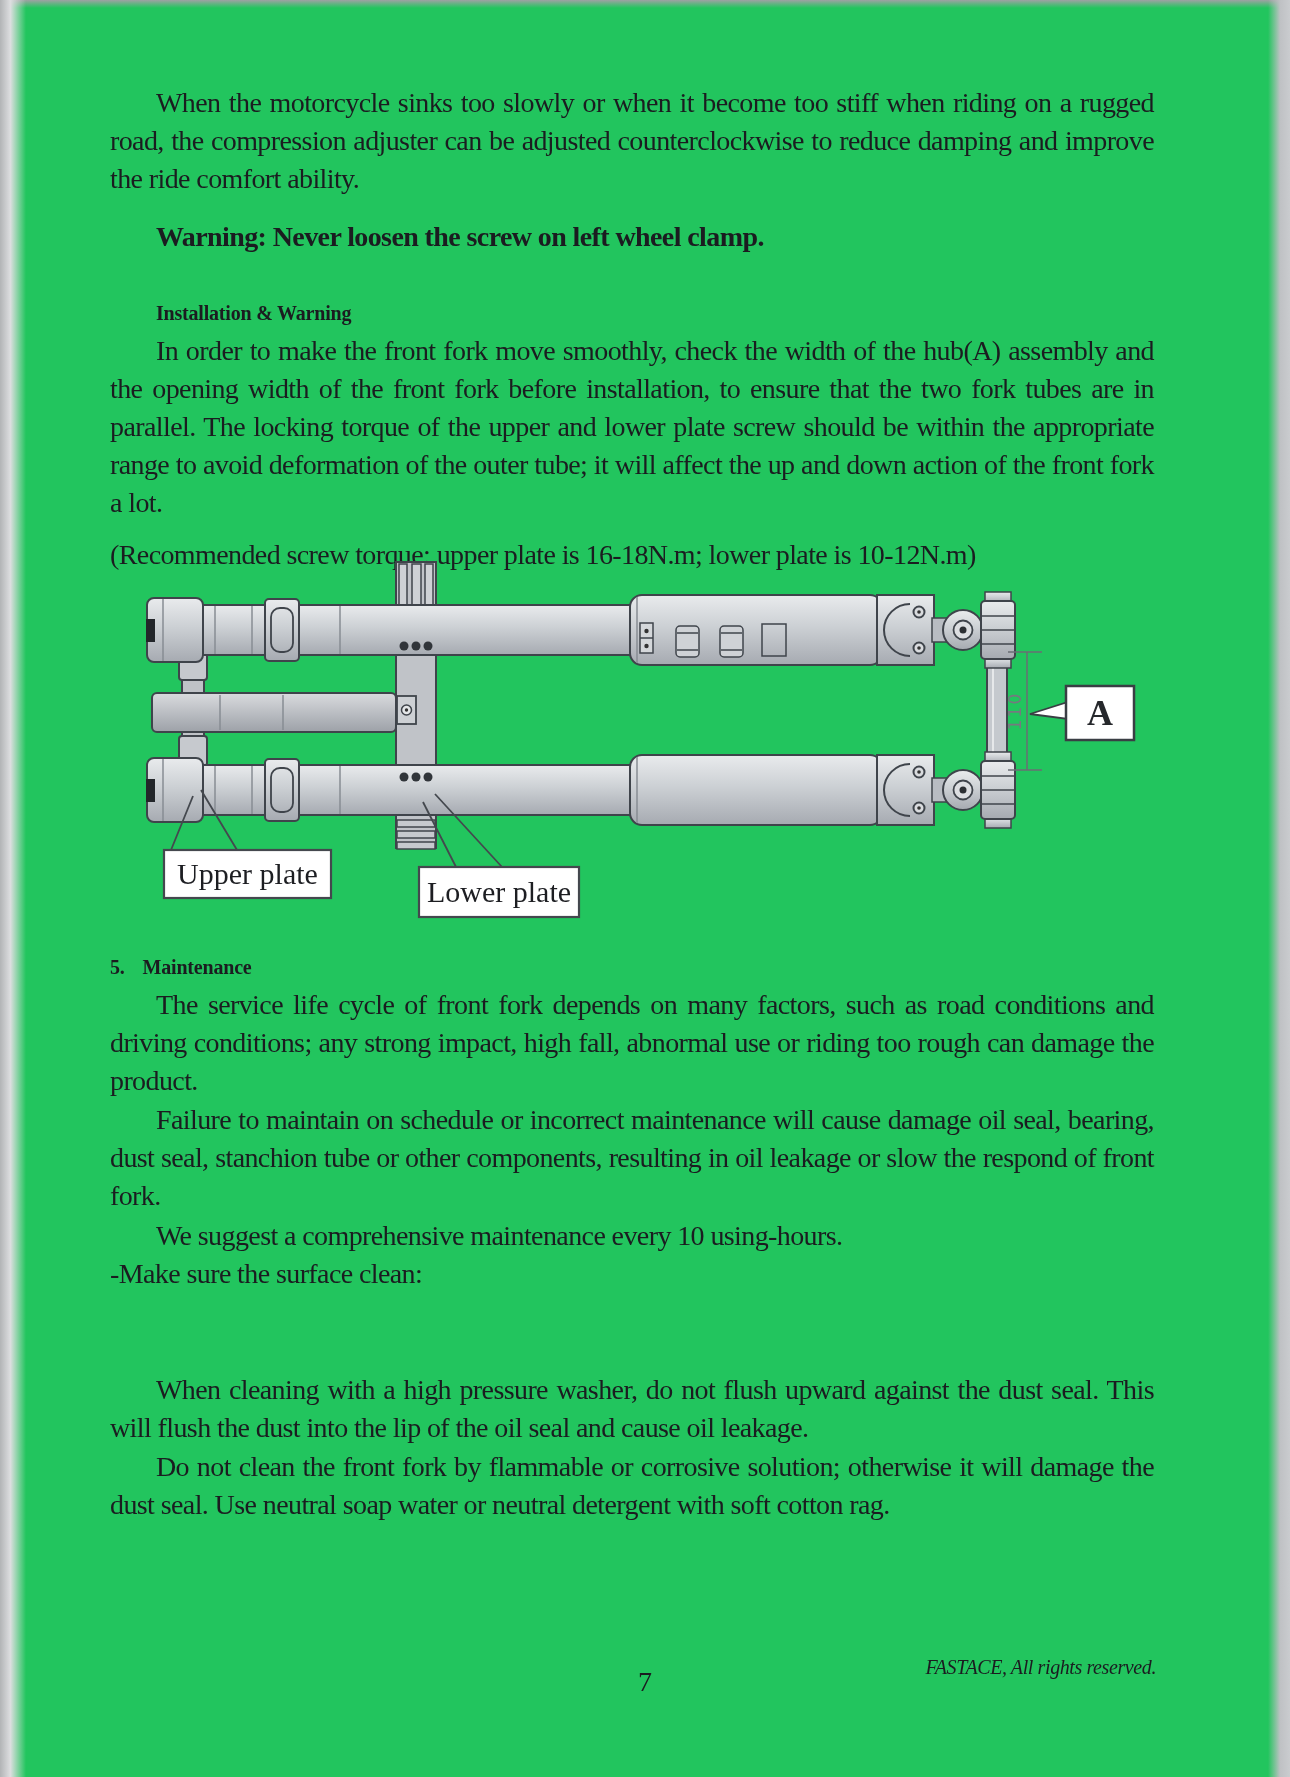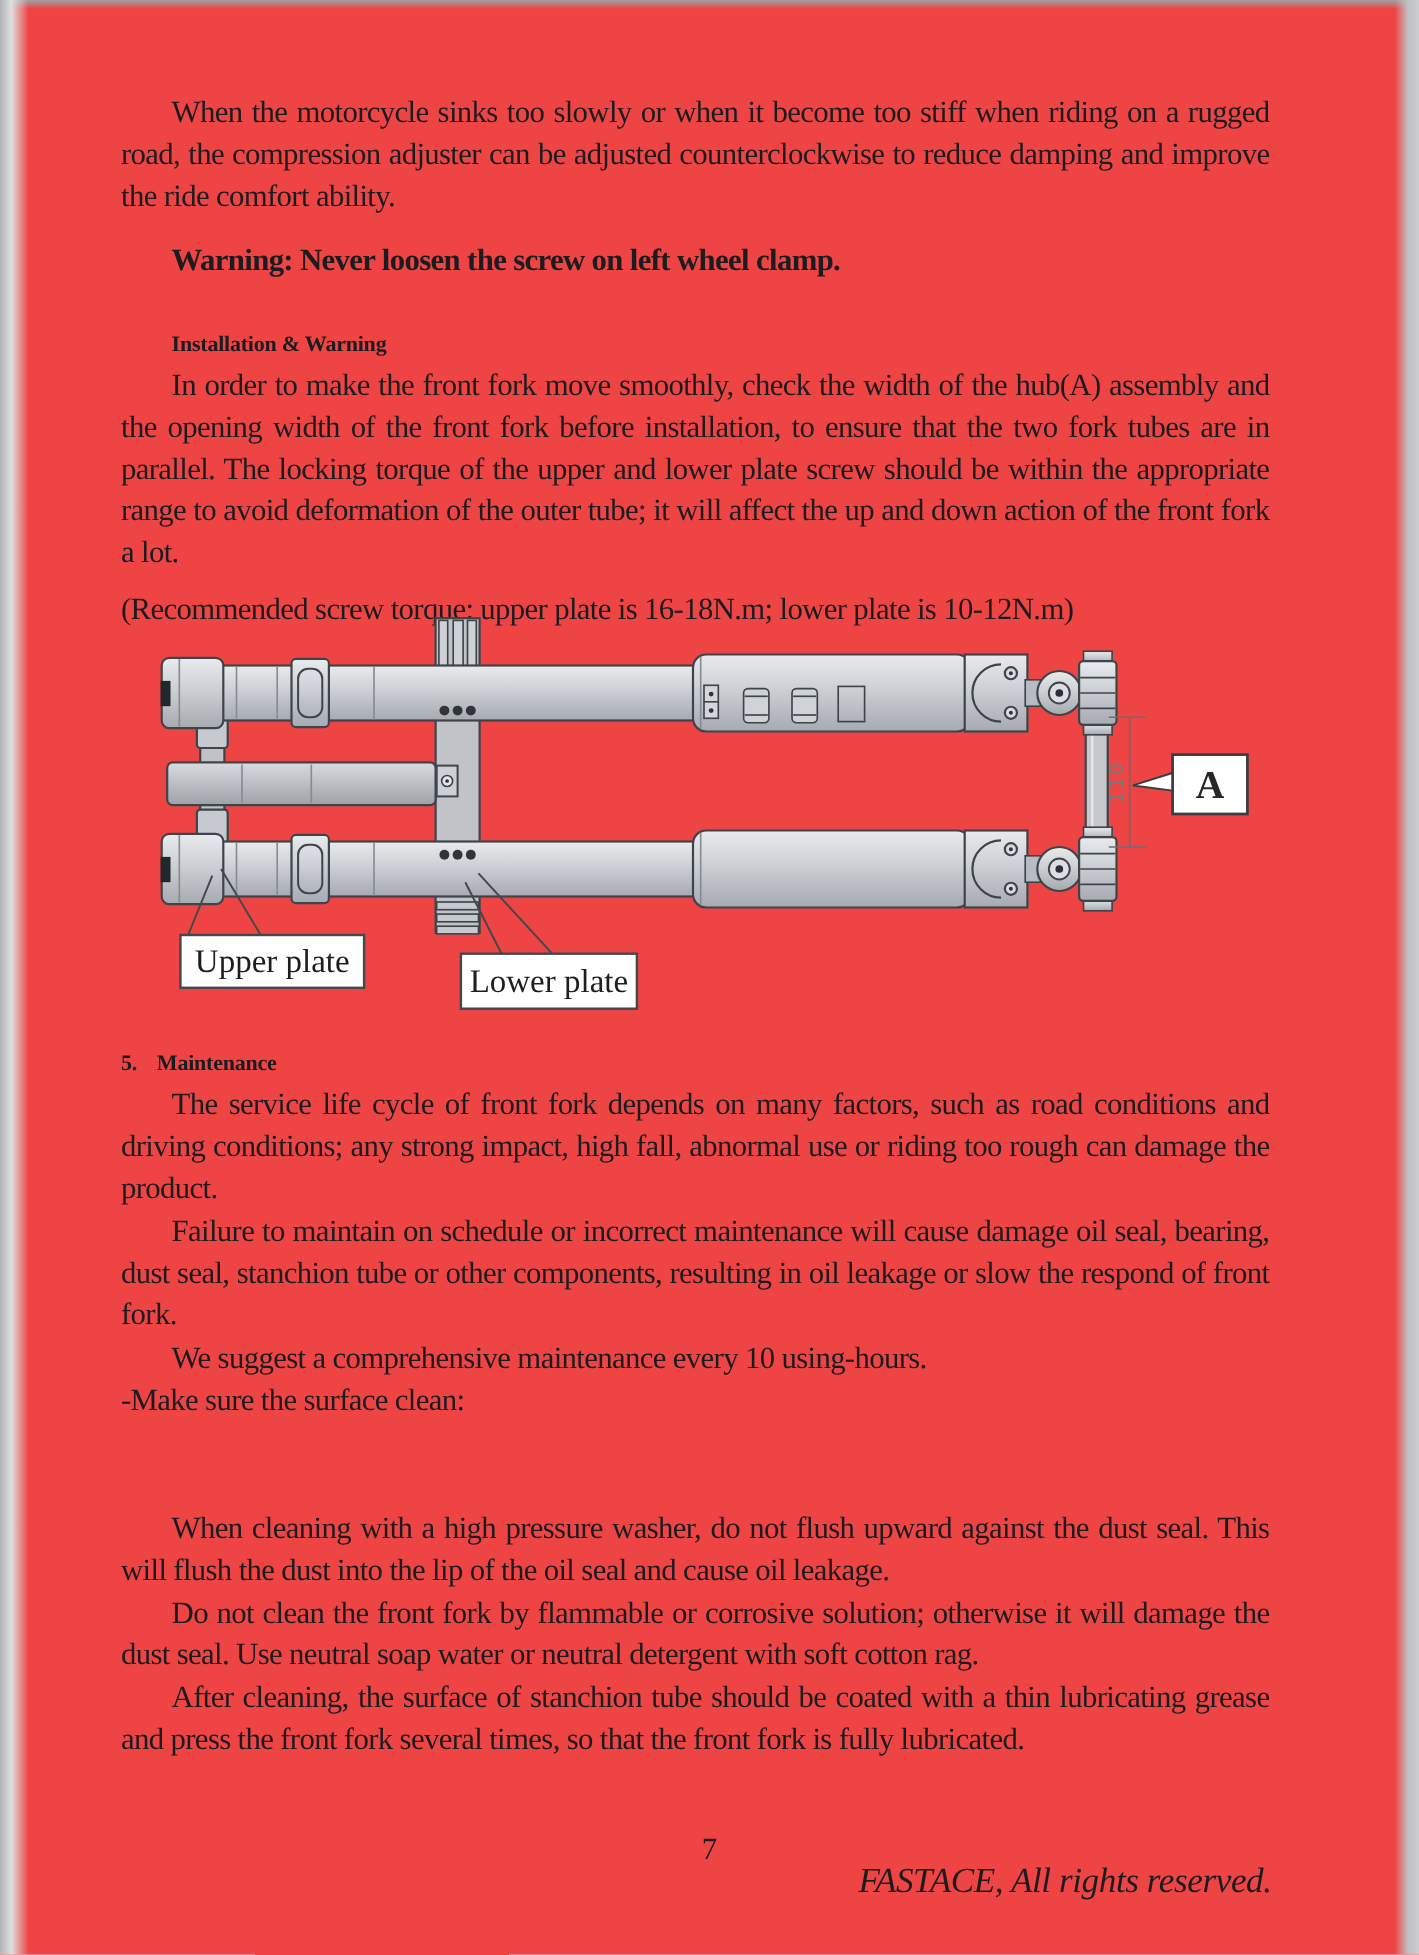--- a/index.html
+++ b/index.html
@@ -4,21 +4,21 @@
 <style>
   html, body { margin: 0; padding: 0; }
   body {
     width: 1290px; height: 1777px;
     background: #fbfbfc;
     font-family: "Liberation Serif", "DejaVu Serif", serif;
     color: #1b1c20;
     position: relative;
     overflow: hidden;
   }
-  .page { position: absolute; inset: 0; background: #ef4444; }
+  .page { position: absolute; inset: 0; background: #22c55e; }
 
   
   .edge-left  { position: absolute; left: 0; top: 0; width: 26px; height: 1777px;
                 background: linear-gradient(90deg, #b2b4b6 0%, #dddee0 40%, rgba(255,255,255,0) 100%); }
   .edge-top   { position: absolute; left: 0; top: 0; width: 1290px; height: 8px;
                 background: linear-gradient(180deg, #9fa1a3 0%, rgba(255,255,255,0) 100%); }
   .edge-right { position: absolute; right: 0; top: 0; width: 22px; height: 1777px;
                 background: linear-gradient(90deg, rgba(255,255,255,0) 0%, #bfc1c4 55%, #cacccf 100%); }
 
   .para {
@@ -31,22 +31,22 @@
   }
   .no-indent { text-indent: 0; }
   .bold { font-weight: bold; }
 
   .sec-heading { position: absolute; left: 110px; width: 1044px;
     font-size: 20px; line-height: 38px; font-weight: bold; letter-spacing: -0.2px; }
   .sec-heading .num { display: inline-block; }
   .sec-heading .ttl { display: inline-block; margin-left: 18px; }
   .indent-heading { padding-left: 46px; }
 
-  .footer-line { position: absolute; left: 110px; top: 1691px; width: 1046px;
-    text-align: right; font-style: italic; font-size: 32px; letter-spacing: -0.4px; }
+  .footer-line { position: absolute; left: 110px; top: 1656px; width: 1046px;
+    text-align: right; font-style: italic; font-size: 20px; letter-spacing: -0.4px; }
   .page-number { position: absolute; left: 0; top: 1666px; width: 1290px;
     text-align: center; font-size: 28px; }
 
   svg text { font-family: "Liberation Serif", "DejaVu Serif", serif; }
   svg .dimtxt { font-family: "DejaVu Sans", sans-serif; }
 </style>
 </head>
 <body>
 
 <div class="page">
@@ -217,17 +217,16 @@
 
   <div class="sec-heading" style="top:948px">
     <span class="num">5.</span><span class="ttl">Maintenance</span>
   </div>
   <div class="para" style="top:986px">The service life cycle of front fork depends on many factors, such as road conditions and driving conditions; any strong impact, high fall, abnormal use or riding too rough can damage the product.</div>
   <div class="para" style="top:1101px">Failure to maintain on schedule or incorrect maintenance will cause damage oil seal, bearing, dust seal, stanchion tube or other components, resulting in oil leakage or slow the respond of front fork.</div>
   <div class="para" style="top:1217px">We suggest a comprehensive maintenance every 10 using-hours.</div>
   <div class="para no-indent" style="top:1255px">-Make sure the surface clean:</div>
   <div class="para" style="top:1371px">When cleaning with a high pressure washer, do not flush upward against the dust seal. This will flush the dust into the lip of the oil seal and cause oil leakage.</div>
   <div class="para" style="top:1448px">Do not clean the front fork by flammable or corrosive solution; otherwise it will damage the dust seal. Use neutral soap water or neutral detergent with soft cotton rag.</div>
-  <div class="para" style="top:1525px">After cleaning, the surface of stanchion tube should be coated with a thin lubricating grease and press the front fork several times, so that the front fork is fully lubricated.</div>
 
   <div class="footer-line">FASTACE, All rights reserved.</div>
   <div class="page-number">7</div>
 </div>
 
 </body></html>

